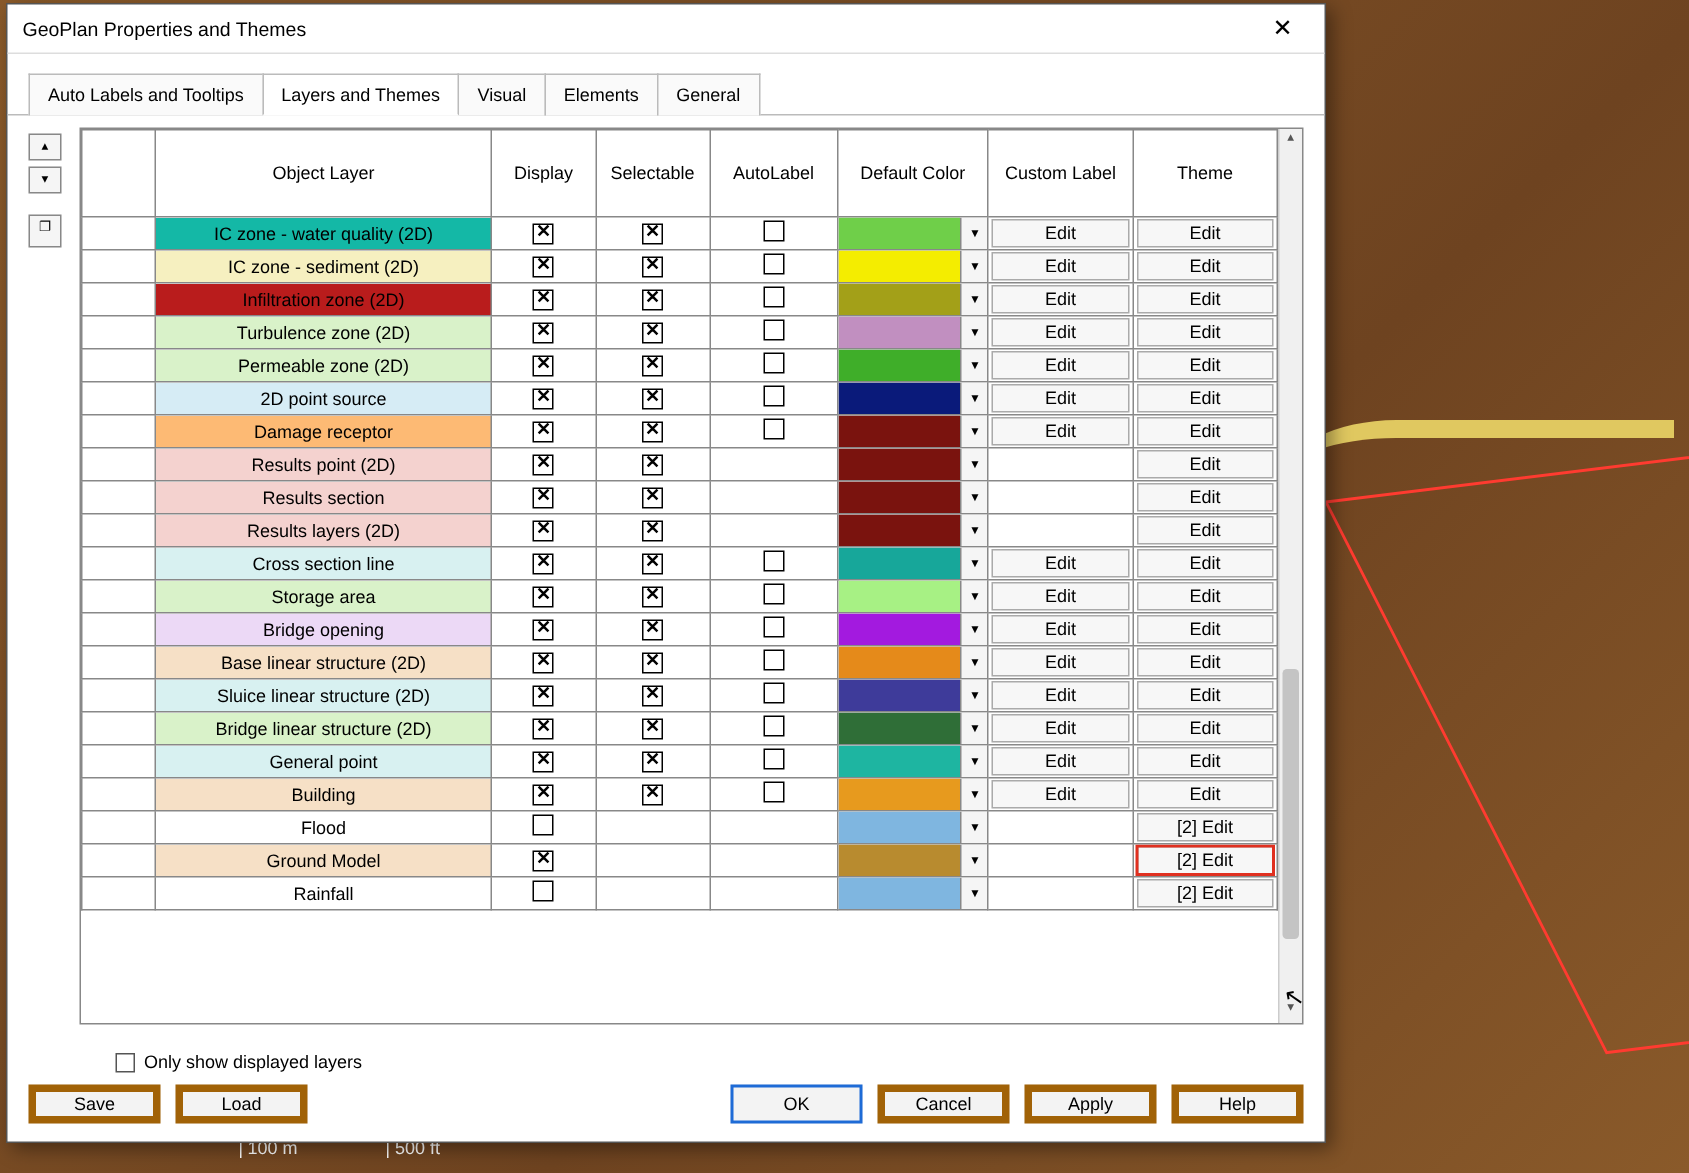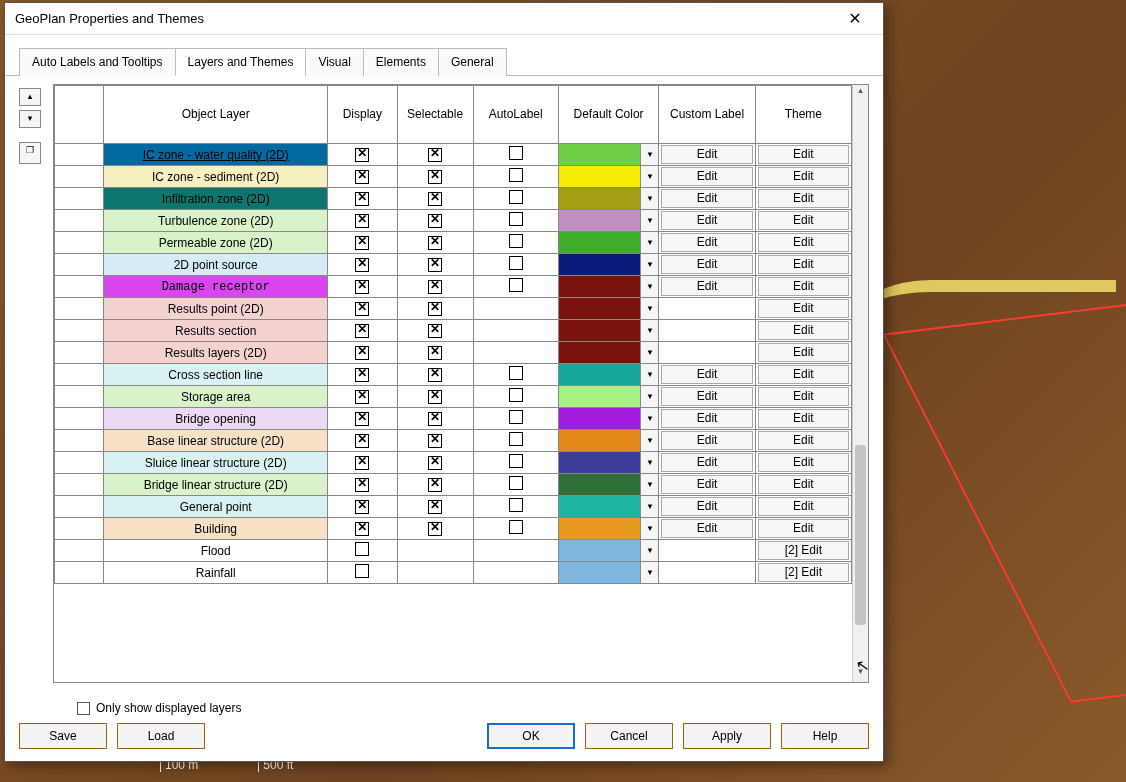--- a/index.html
+++ b/index.html
@@ -210,21 +210,21 @@
   }
   .footer .chk-row .chkbox {
     width:13px;height:13px;border:1px solid #555;
   }
   .btnrow {
     display:flex; gap:10px; align-items:center;
   }
   .btnrow .spacer { flex:1; }
   .btn {
     min-width: 88px; height:26px;
-    border:1px solid #a16207;
+    border:5px solid #a16207;
     background:#f3f3f3;
     font-size:12px;
     padding: 0 10px;
   }
   .btn.primary {
     border:2px solid #1e6bd6;
   }
   .cursor {
     position:absolute;
     right:14px; bottom:86px;
@@ -285,21 +285,21 @@
             <th>Selectable</th>
             <th>AutoLabel</th>
             <th>Default Color</th>
             <th>Custom Label</th>
             <th>Theme</th>
           </tr>
         </thead>
         <tbody id="gridbody">
             <tr>
               <td class="rowhdr"></td>
-              <td class="name" style="background: #0369a1; text-decoration: underline;">IC zone - water quality (2D)</td>
+              <td class="name" style="background: #14b8a6;">IC zone - water quality (2D)</td>
               <td><span class="chk on"></span></td>
               <td><span class="chk on"></span></td>
               <td><span class="chk"></span></td>
               <td class="color-cell">
                 <div class="swatch" style="background: rgb(111, 207, 73);"></div>
                 <div class="dropbtn">▼</div>
               </td>
               <td>
                 <span class="editbtn">Edit</span>
               </td>
@@ -319,21 +319,21 @@
               </td>
               <td>
                 <span class="editbtn">Edit</span>
               </td>
               <td>
                 <span class="editbtn">Edit</span>
               </td>
             </tr>
             <tr>
               <td class="rowhdr"></td>
-              <td class="name" style="background: #0f766e;">Infiltration zone (2D)</td>
+              <td class="name" style="background: #b91c1c;">Infiltration zone (2D)</td>
               <td><span class="chk on"></span></td>
               <td><span class="chk on"></span></td>
               <td><span class="chk"></span></td>
               <td class="color-cell">
                 <div class="swatch" style="background: rgb(163, 160, 24);"></div>
                 <div class="dropbtn">▼</div>
               </td>
               <td>
                 <span class="editbtn">Edit</span>
               </td>
@@ -387,21 +387,21 @@
               </td>
               <td>
                 <span class="editbtn">Edit</span>
               </td>
               <td>
                 <span class="editbtn">Edit</span>
               </td>
             </tr>
             <tr>
               <td class="rowhdr"></td>
-              <td class="name" style="background: #d946ef; font-family: Liberation Mono, monospace;">Damage receptor</td>
+              <td class="name" style="background: #fdba74;">Damage receptor</td>
               <td><span class="chk on"></span></td>
               <td><span class="chk on"></span></td>
               <td><span class="chk"></span></td>
               <td class="color-cell">
                 <div class="swatch" style="background: rgb(122, 19, 14);"></div>
                 <div class="dropbtn">▼</div>
               </td>
               <td>
                 <span class="editbtn">Edit</span>
               </td>
@@ -596,20 +596,35 @@
               <td><span class="chk"></span></td>
               <td></td>
               <td></td>
               <td class="color-cell">
                 <div class="swatch" style="background: rgb(127, 182, 224);"></div>
                 <div class="dropbtn">▼</div>
               </td>
               <td></td>
               <td>
                 <span class="editbtn">[2] Edit</span>
+              </td>
+            </tr>
+            <tr>
+              <td class="rowhdr"></td>
+              <td class="name" style="background: rgb(246, 224, 198);">Ground Model</td>
+              <td><span class="chk on"></span></td>
+              <td></td>
+              <td></td>
+              <td class="color-cell">
+                <div class="swatch" style="background: rgb(184, 139, 47);"></div>
+                <div class="dropbtn">▼</div>
+              </td>
+              <td></td>
+              <td>
+                <span class="editbtn highlight">[2] Edit</span>
               </td>
             </tr>
             <tr>
               <td class="rowhdr"></td>
               <td class="name" style="background: rgb(255, 255, 255);">Rainfall</td>
               <td><span class="chk"></span></td>
               <td></td>
               <td></td>
               <td class="color-cell">
                 <div class="swatch" style="background: rgb(127, 182, 224);"></div>

